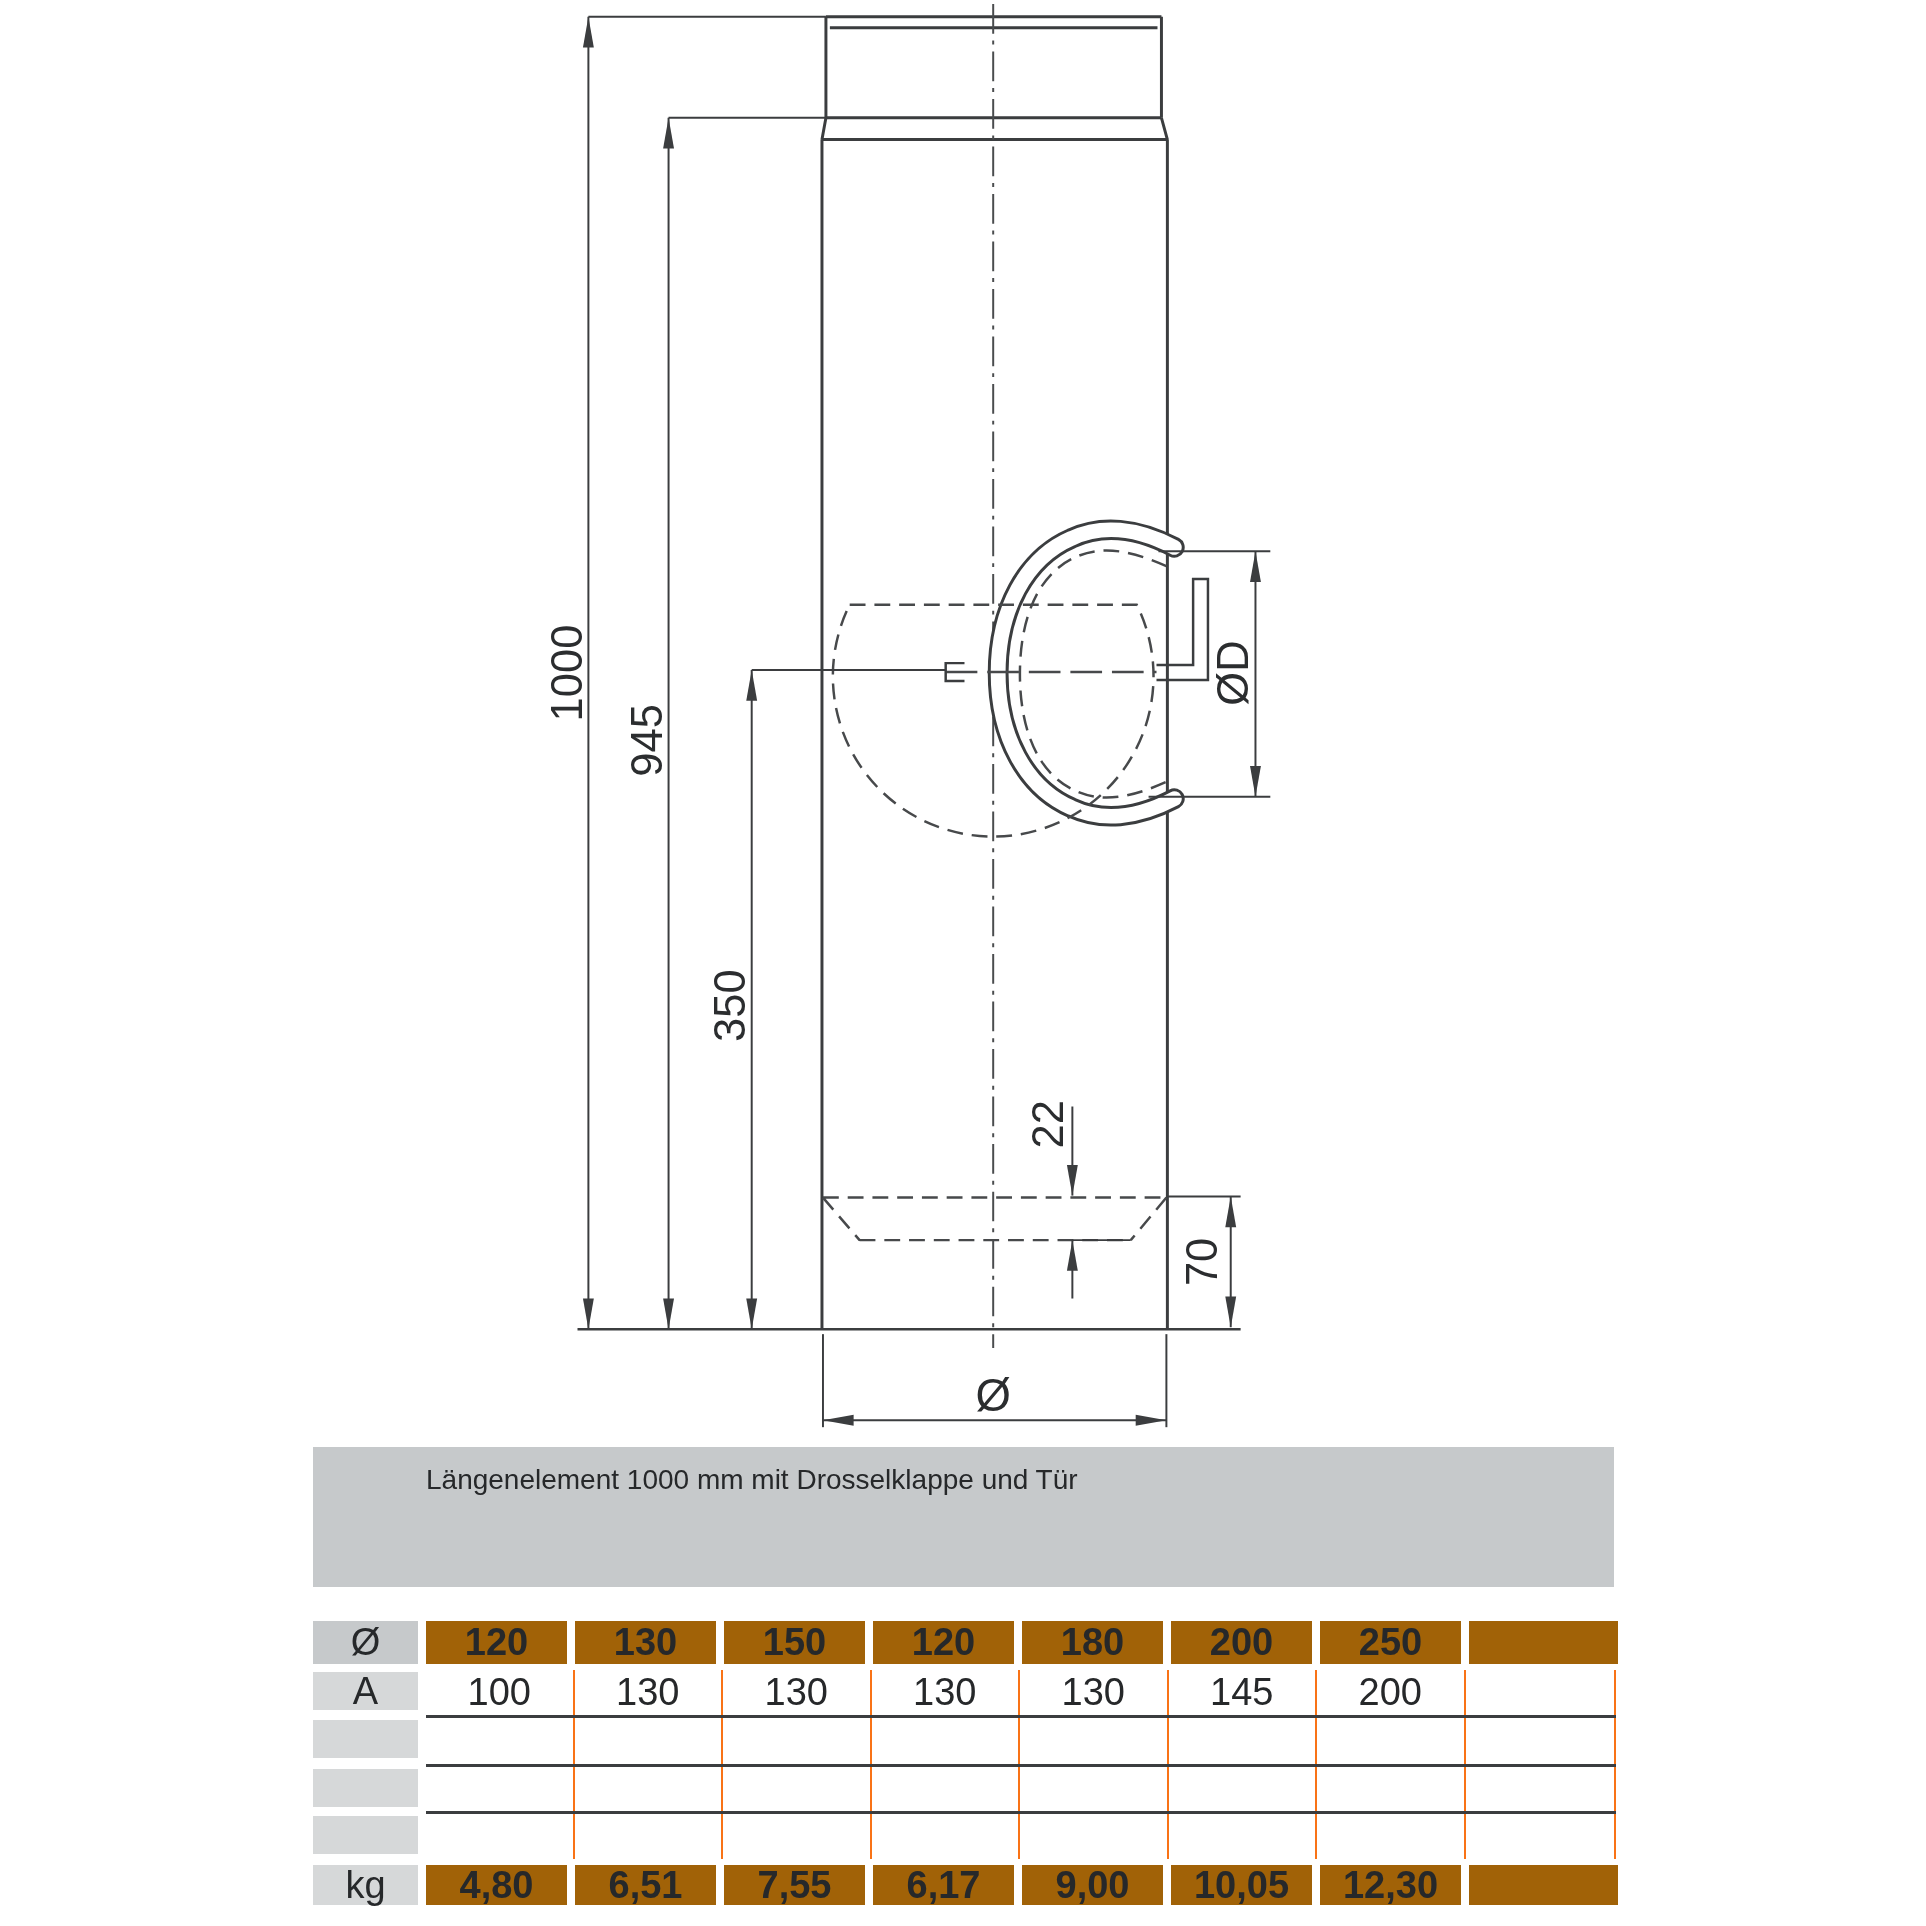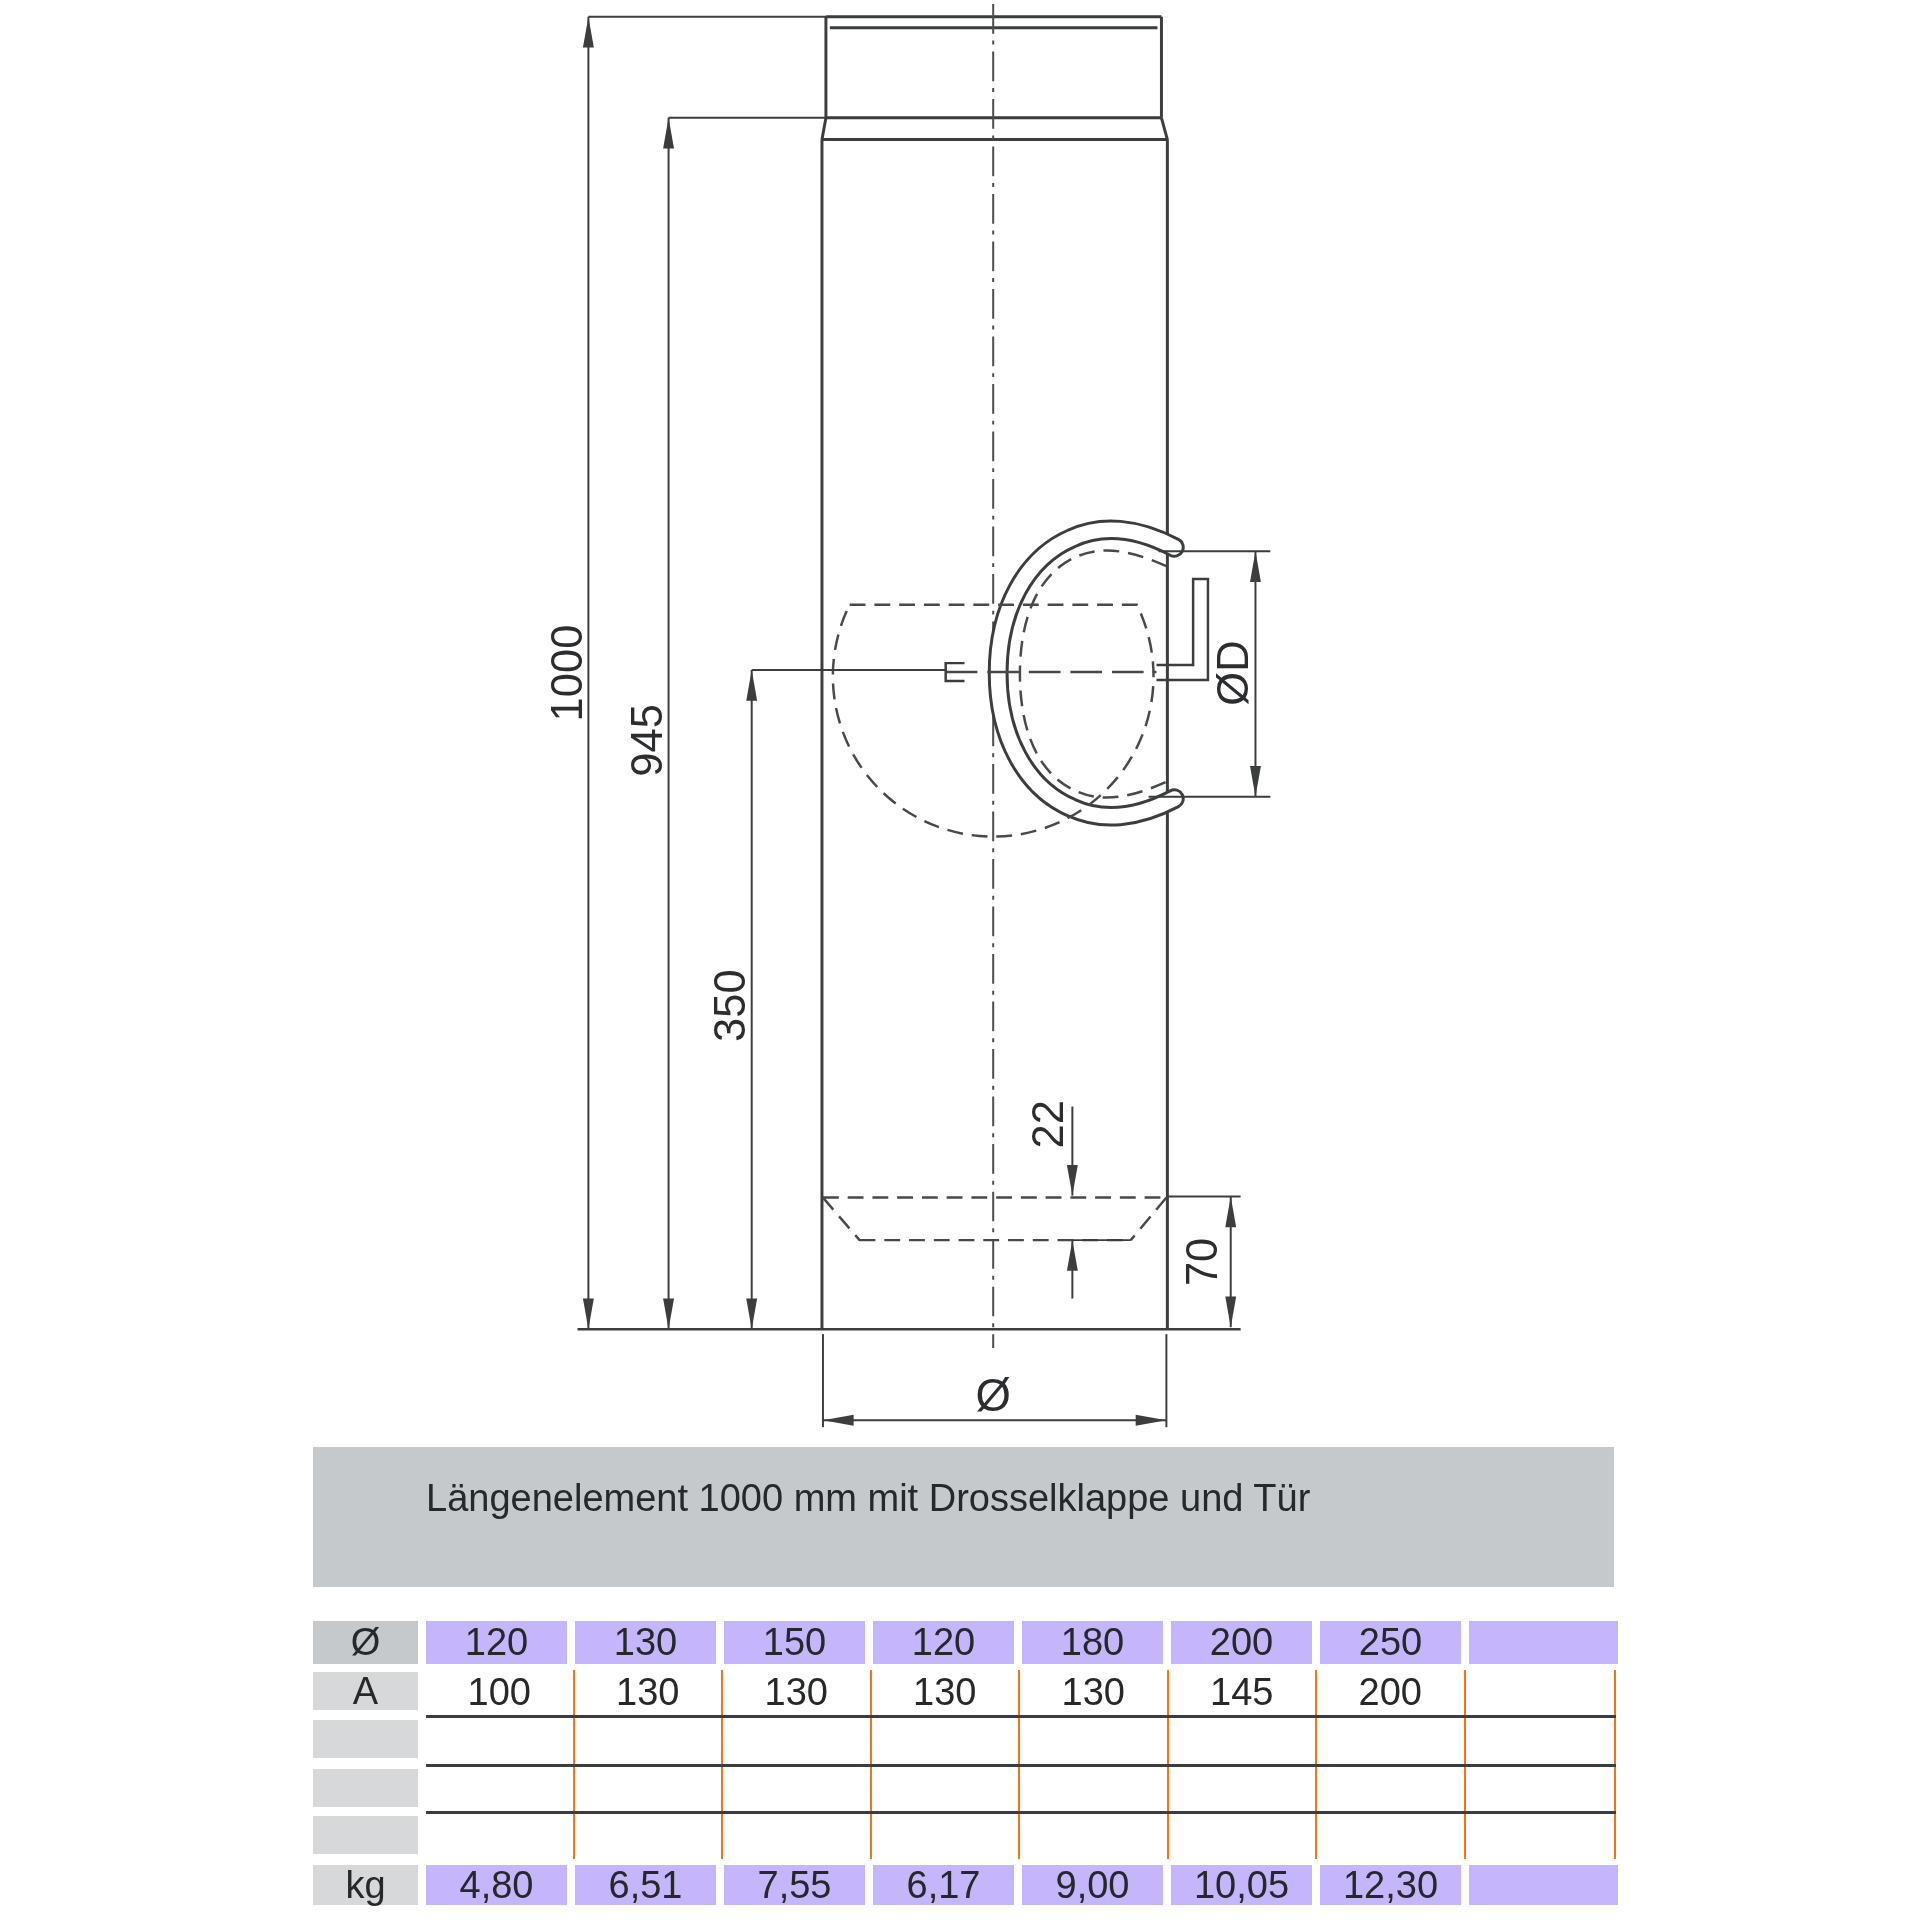--- a/index.html
+++ b/index.html
@@ -5,40 +5,40 @@
   html,body{margin:0;padding:0;background:#ffffff;}
   body{width:1927px;height:1927px;position:relative;font-family:"Liberation Sans",sans-serif;}
   .page{position:absolute;left:0;top:0;width:1927px;height:1927px;background:#fff;overflow:hidden;}
 
   svg.drawing{position:absolute;left:0;top:0;}
   svg text{font-family:"Liberation Sans",sans-serif;fill:#2b2d2f;}
 
   
   .title-box{
     position:absolute;left:313px;top:1447px;width:1301px;height:140px;
-    background:#c6c9cb;box-sizing:border-box;padding:23px 20px 0 113px;
-    color:#26282a;font-size:38px;line-height:56px;white-space:nowrap;
+    background:#c6c9cb;box-sizing:border-box;padding:5px 20px 0 113px;
+    color:#26282a;font-size:28px;line-height:56px;white-space:nowrap;
   }
 
   
   .spec-table{position:absolute;left:313px;top:1621px;width:1303px;font-size:38px;color:#26282a;}
   .t-row{display:flex;align-items:stretch;}
   .t-row.header{height:43px;margin-bottom:6px;}
   .t-row:nth-child(2){height:48px;}
   .t-row:nth-child(3){height:49px;}
   .t-row:nth-child(4){height:47px;}
   .t-row:nth-child(5){height:45px;}
   .t-row.kg{height:40px;margin-top:6px;}
   .t-label{width:105px;margin-right:8px;background:#d6d8d9;flex:none;
     display:flex;align-items:center;justify-content:center;}
   .t-row.header .t-label{background:#c6c9cb;}
   .t-row.white .t-label{height:38px;margin-top:2px;}
   .t-vals{display:flex;}
-  .t-cell{width:141px;margin-right:8px;background:#c4b5fd;
-    display:flex;align-items:center;justify-content:center;}
+  .t-cell{width:141px;margin-right:8px;background:#a16207;
+    display:flex;align-items:center;justify-content:center;font-weight:bold;}
   .t-cell.last{width:149px;margin-right:0;}
   .t-row.white .t-vals{width:1190px;border-bottom:3px solid #3b3d3f;}
   .t-row.white.no-rule .t-vals{border-bottom:none;}
   .w-cell{width:147px;border-right:2px solid #f97316;
     display:flex;align-items:center;justify-content:center;}
   .w-cell.last{width:149px;}
 </style>
 </head>
 <body>
 

